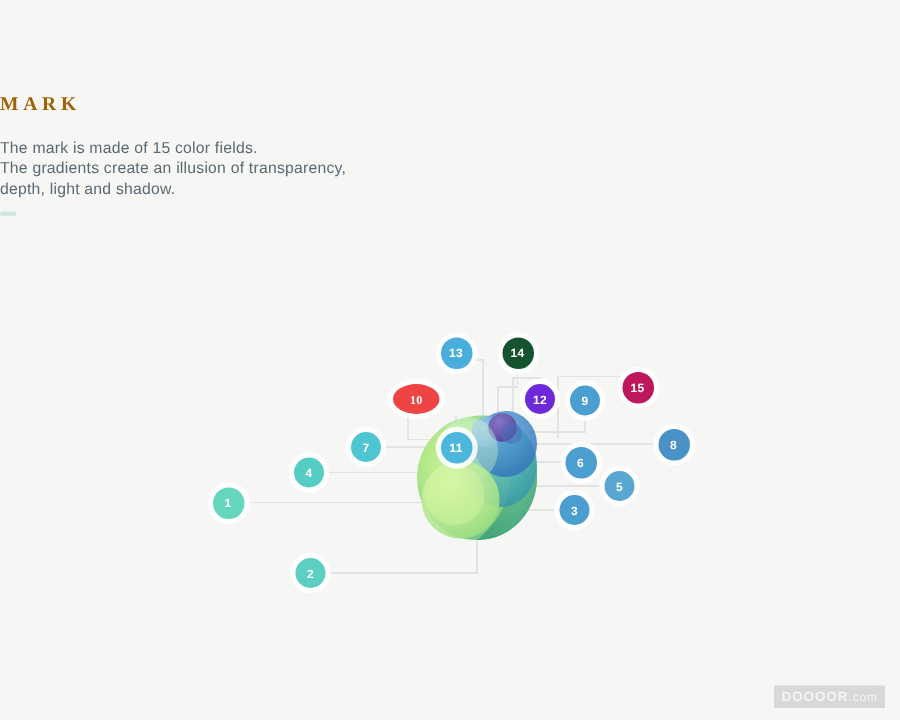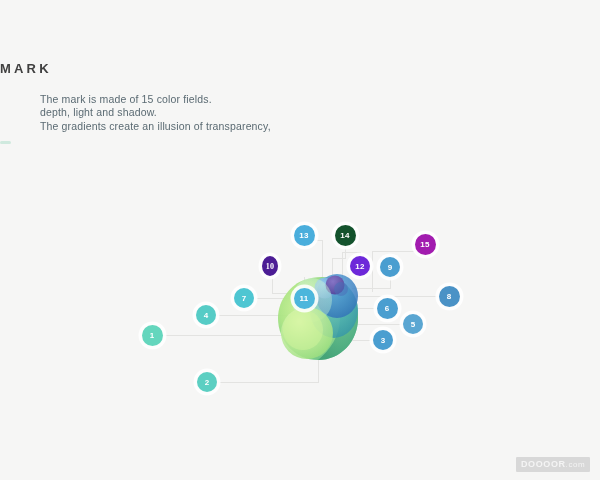--- a/index.html
+++ b/index.html
@@ -26,32 +26,32 @@
   .heading-block {
     position: absolute;
     left: 0px;
     top: 62px;
     width: 300px;
   }
   .section-title {
     font-size: 13px;
     letter-spacing: 3.2px;
     font-weight: 700;
-    color: #404040;
+    color: #a16207;
     margin: 0 0 17px 0;
     line-height: 14px;
     white-space: nowrap;
+    font-family: Liberation Serif, serif;
   }
   .body-copy {
     font-size: 10.5px;
     line-height: 13.4px;
     color: #5a6a72;
     margin: 0;
     letter-spacing: 0.15px;
-    padding-left: 40px;
   }
   .body-copy .line { display: block; white-space: nowrap; }
 
   .rule-dash {
     position: absolute;
     left: 0px;
     top: 141px;
     width: 11px;
     height: 3px;
     background: #cfe9de;
@@ -102,22 +102,22 @@
 </style>
 </head>
 <body style="background: rgb(246, 246, 245);">
 
 <div id="page" style="background: rgb(246, 246, 245);">
 
   <div class="heading-block">
     <h2 class="section-title">MARK</h2>
     <p class="body-copy">
       <span class="line">The mark is made of 15 color fields.</span>
+      <span class="line">The gradients create an illusion of transparency,</span>
       <span class="line">depth, light and shadow.</span>
-      <span class="line">The gradients create an illusion of transparency,</span>
     </p>
   </div>
   <div class="rule-dash"></div>
 
   <div class="diagram">
     <svg width="600" height="480" viewBox="0 0 600 480" xmlns="http://www.w3.org/2000/svg">
       <defs>
 
         <radialGradient id="gGreenBig" cx="34%" cy="38%" r="72%">
           <stop offset="0%" stop-color="#d4f59a" stop-opacity="0.96"></stop>
@@ -239,36 +239,36 @@
         </div>
         <div class="node" style="left: 234px; top: 288px; width: 20px; height: 20px; background: rgb(78, 198, 210);">
           <span>7</span>
         </div>
         <div class="node" style="left: 438.5px; top: 285.5px; width: 21px; height: 21px; background: rgb(74, 146, 198);">
           <span>8</span>
         </div>
         <div class="node" style="left: 380px; top: 257px; width: 20px; height: 20px; background: rgb(74, 158, 208);">
           <span>9</span>
         </div>
-        <div class="node" style="left: 262px; top: 256px; width: 16px; height: 20px; background: #4c1d95; font-family: Liberation Serif, serif;">
+        <div class="node" style="left: 262px; top: 256px; width: 31px; height: 20px; background: #ef4444; font-family: Liberation Serif, serif;">
           <span>10</span>
         </div>
         <div class="node" style="left: 293.5px; top: 255.5px; width: 21px; height: 21px; background: rgb(76, 182, 220); margin-top: 32px;">
           <span>11</span>
         </div>
         <div class="node" style="left: 350px; top: 256px; width: 20px; height: 20px; background: #6d28d9;">
           <span>12</span>
         </div>
         <div class="node" style="left: 293.5px; top: 224.5px; width: 21px; height: 21px; background: rgb(74, 174, 220);">
           <span>13</span>
         </div>
         <div class="node" style="left: 334.5px; top: 224.5px; width: 21px; height: 21px; background: #14532d;">
           <span>14</span>
         </div>
-        <div class="node" style="left: 414.5px; top: 234px; width: 21px; height: 21px; background: #a21caf;">
+        <div class="node" style="left: 414.5px; top: 248px; width: 21px; height: 21px; background: #be185d;">
           <span>15</span>
         </div>
       </div>
   </div>
 
   <div class="watermark">
     <span>DOOOOR</span><span class="dom">.com</span>
   </div>
 
 </div>

